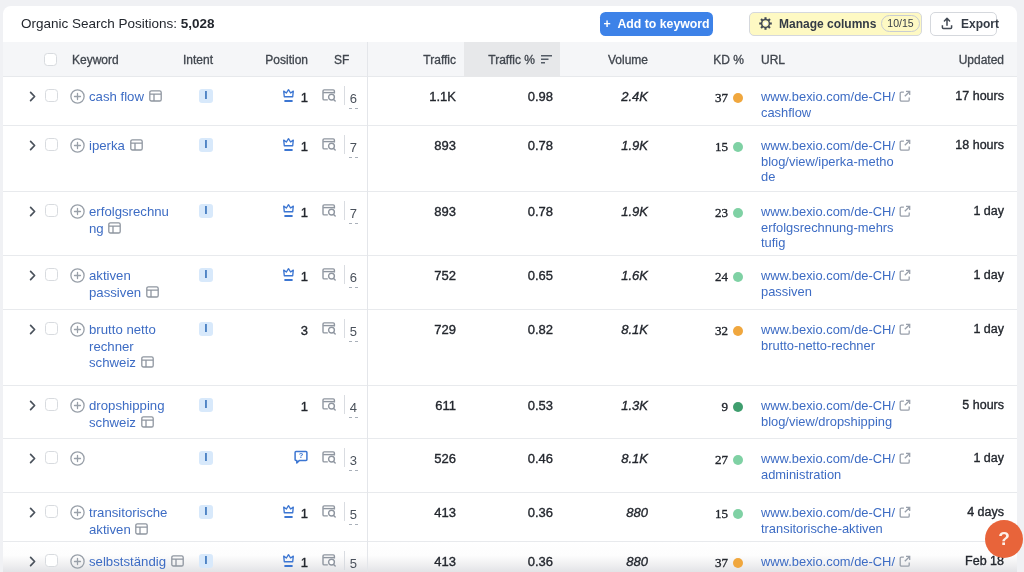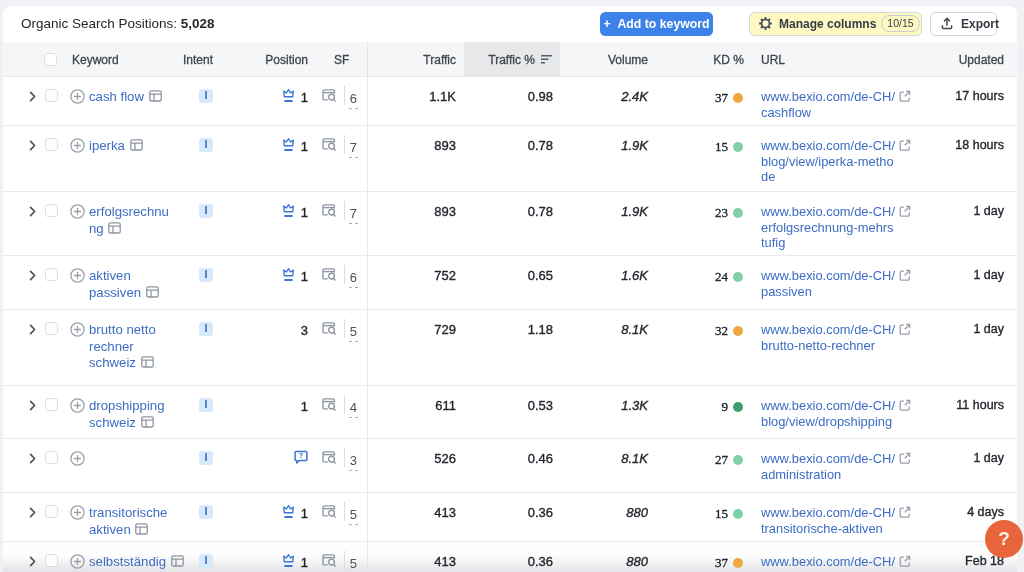--- a/index.html
+++ b/index.html
@@ -240,21 +240,21 @@
   <div class="posgrp"><span class="posnum">3</span></div>
   <svg class="serp" width="16" height="14" viewBox="0 0 16 14">
       <path d="M13.4 5.5V3.1c0-.7-.55-1.2-1.2-1.2H3.2c-.65 0-1.2.5-1.2 1.2v7.6c0 .7.55 1.2 1.2 1.2h3.6" stroke="#8f96a0" stroke-width="1.4" fill="none"></path>
       <path d="M2.2 4.6h11.1" stroke="#8f96a0" stroke-width="1.4"></path>
       <circle cx="10.5" cy="9.1" r="2.9" stroke="#8f96a0" stroke-width="1.4" fill="#fff"></circle>
       <path d="M12.6 11.4l1.6 1.6" stroke="#8f96a0" stroke-width="1.4" stroke-linecap="round"></path>
     </svg>
   <span class="vdiv"></span>
   <div class="sf"><span class="sfn">5</span></div>
   <div class="num tr">729</div>
-  <div class="num tp">1.18</div>
+  <div class="num tp">0.82</div>
   <div class="num vol">8.1K</div>
   <div class="kdw"><span class="kdn">32</span><span class="dot" style="background:#f0a73e"></span></div>
   <div class="url">www.bexio.com/de-CH/ <svg class="ext" width="12" height="12" viewBox="0 0 12 12">
         <path d="M10.2 7.4v2.5c0 .7-.55 1.2-1.2 1.2H2.4c-.65 0-1.2-.5-1.2-1.2V3.3c0-.7.55-1.2 1.2-1.2h2.5" stroke="#99a0ab" stroke-width="1.3" fill="none"></path>
         <path d="M7 1.4h3.7v3.7M10.4 1.7L5.8 6.3" stroke="#99a0ab" stroke-width="1.3" fill="none"></path>
       </svg><br>brutto-netto-rechner</div>
   <div class="upd">1 day</div>
 </div>
 <div class="row" style="top:386px;height:53px">
   <svg class="chev" width="9" height="11" viewBox="0 0 9 11">
@@ -280,21 +280,21 @@
   <span class="vdiv"></span>
   <div class="sf"><span class="sfn">4</span></div>
   <div class="num tr">611</div>
   <div class="num tp">0.53</div>
   <div class="num vol">1.3K</div>
   <div class="kdw"><span class="kdn">9</span><span class="dot" style="background:#3f9e6e"></span></div>
   <div class="url">www.bexio.com/de-CH/ <svg class="ext" width="12" height="12" viewBox="0 0 12 12">
         <path d="M10.2 7.4v2.5c0 .7-.55 1.2-1.2 1.2H2.4c-.65 0-1.2-.5-1.2-1.2V3.3c0-.7.55-1.2 1.2-1.2h2.5" stroke="#99a0ab" stroke-width="1.3" fill="none"></path>
         <path d="M7 1.4h3.7v3.7M10.4 1.7L5.8 6.3" stroke="#99a0ab" stroke-width="1.3" fill="none"></path>
       </svg><br>blog/view/dropshipping</div>
-  <div class="upd">11 hours</div>
+  <div class="upd">5 hours</div>
 </div>
 <div class="row" style="top:439px;height:54px">
   <svg class="chev" width="9" height="11" viewBox="0 0 9 11">
       <path d="M2.6 1.4l4 4.1-4 4.1" stroke="#4a525c" stroke-width="1.7" fill="none" stroke-linecap="round" stroke-linejoin="round"></path>
     </svg>
     <span class="cb"></span>
     <svg class="plus" width="15" height="15" viewBox="0 0 15 15">
       <circle cx="7.5" cy="7.5" r="6.6" stroke="#99a0a9" stroke-width="1.3" fill="none"></circle>
       <path d="M7.5 4.5v6M4.5 7.5h6" stroke="#99a0a9" stroke-width="1.3" stroke-linecap="round"></path>
     </svg>

